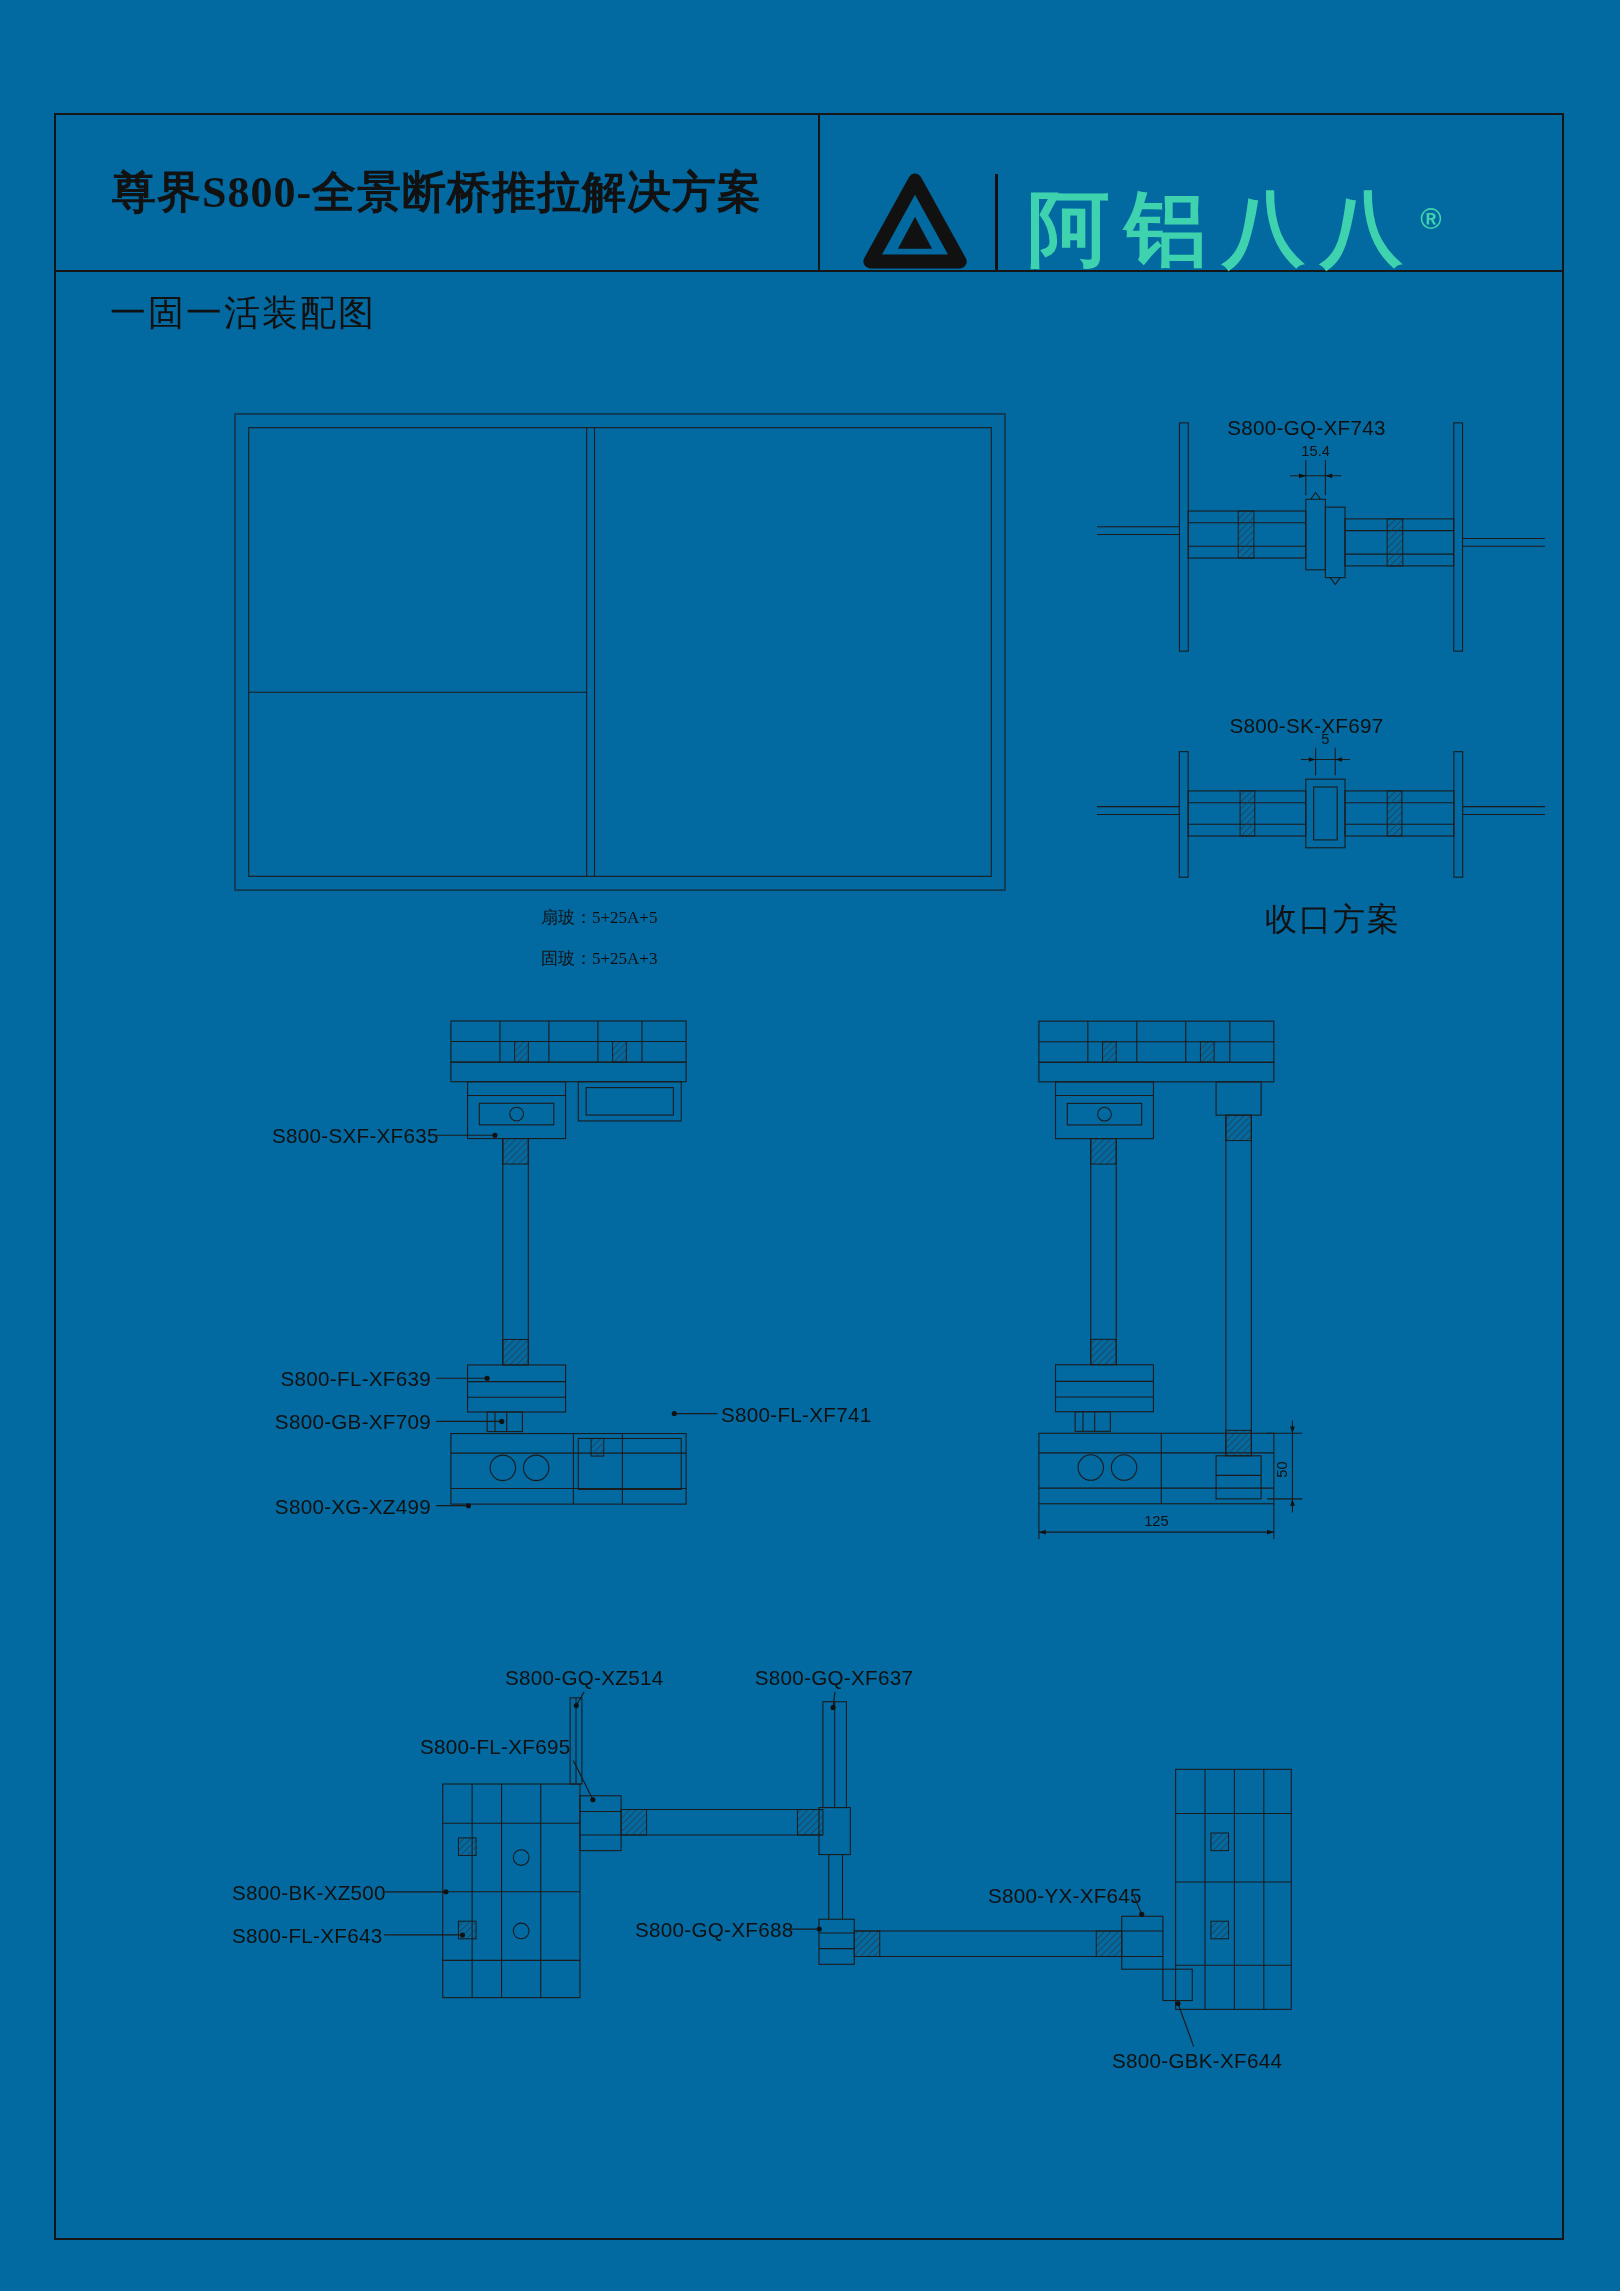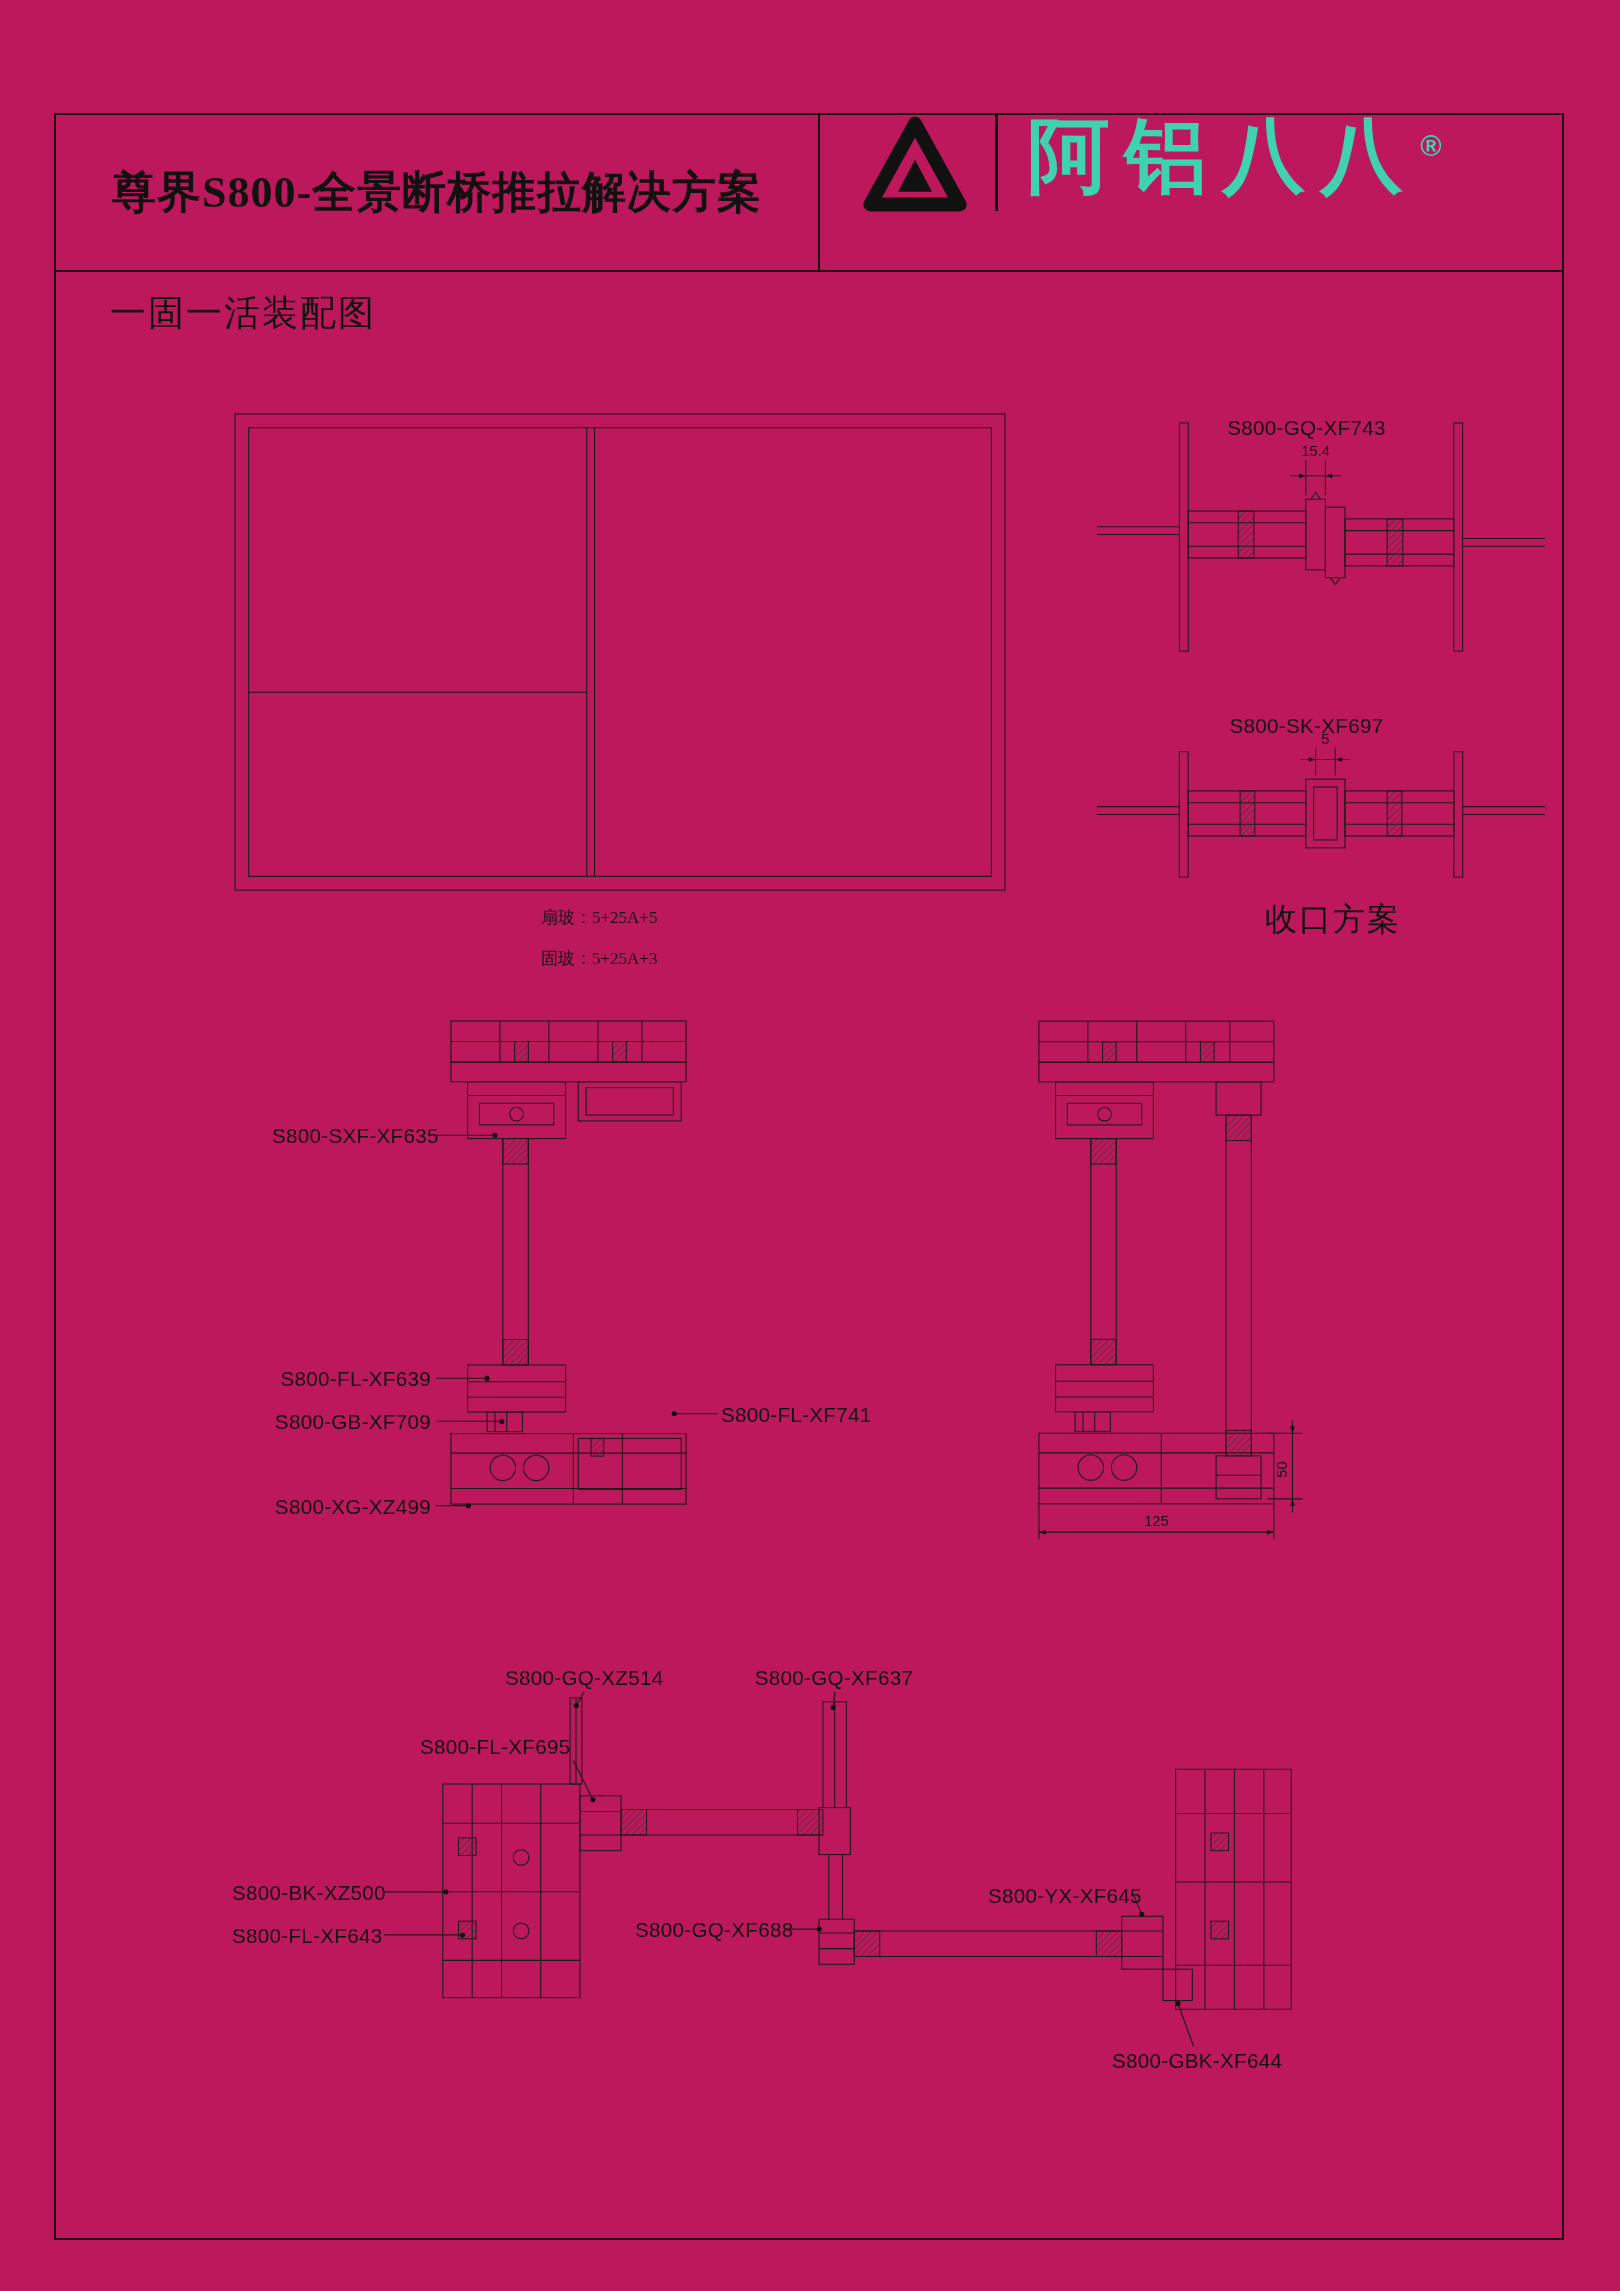--- a/index.html
+++ b/index.html
@@ -2,30 +2,30 @@
 <html><head>
 <meta charset="utf-8">
 <style>
   * { margin:0; padding:0; box-sizing:border-box; }
   html,body { background:#ffffff; }
   body {
     width:1620px; height:2292px;
     font-family:"Liberation Sans", sans-serif;
     color:#111;
   }
-  .page { position:relative; width:1620px; height:2292px; background:#be185d; overflow:hidden; }
+  .page { position:relative; width:1620px; height:2292px; background:#0369a1; overflow:hidden; }
 
   .frame {
     position:absolute; left:54px; top:113px; width:1510px; height:2127px;
     border:2px solid #161616;
   }
   .header { position:absolute; left:0; top:0; width:100%; height:157px; border-bottom:2px solid #161616; display:flex; }
   .title-cell { width:764px; height:100%; border-right:2px solid #161616; display:flex; align-items:center; justify-content:center; }
   .title { font-family:"Liberation Serif", serif; font-size:44px; font-weight:bold; letter-spacing:1px; white-space:nowrap; }
-  .logo-cell { flex:1; display:flex; align-items:flex-start; padding-left:41px; }
+  .logo-cell { flex:1; display:flex; align-items:flex-end; padding-left:41px; }
   .brand-bar { width:3.9px; height:96px; background:#111; margin:0 29px 0 25.5px; }
   .brand { font-size:82px; font-weight:bold; letter-spacing:15.7px; line-height:1; white-space:nowrap; }
   .brand-reg { font-size:29px; vertical-align:super; letter-spacing:0; margin-left:2px; }
 
   .sec-title { position:absolute; left:110px; top:289px; font-family:"Liberation Serif", serif; font-size:36px; letter-spacing:2px; }
 
   .lbl { position:absolute; font-size:20.6px; letter-spacing:0.3px; white-space:nowrap; }
   .lbl.r { text-align:right; }
   .lbl.c { text-align:center; }
 

